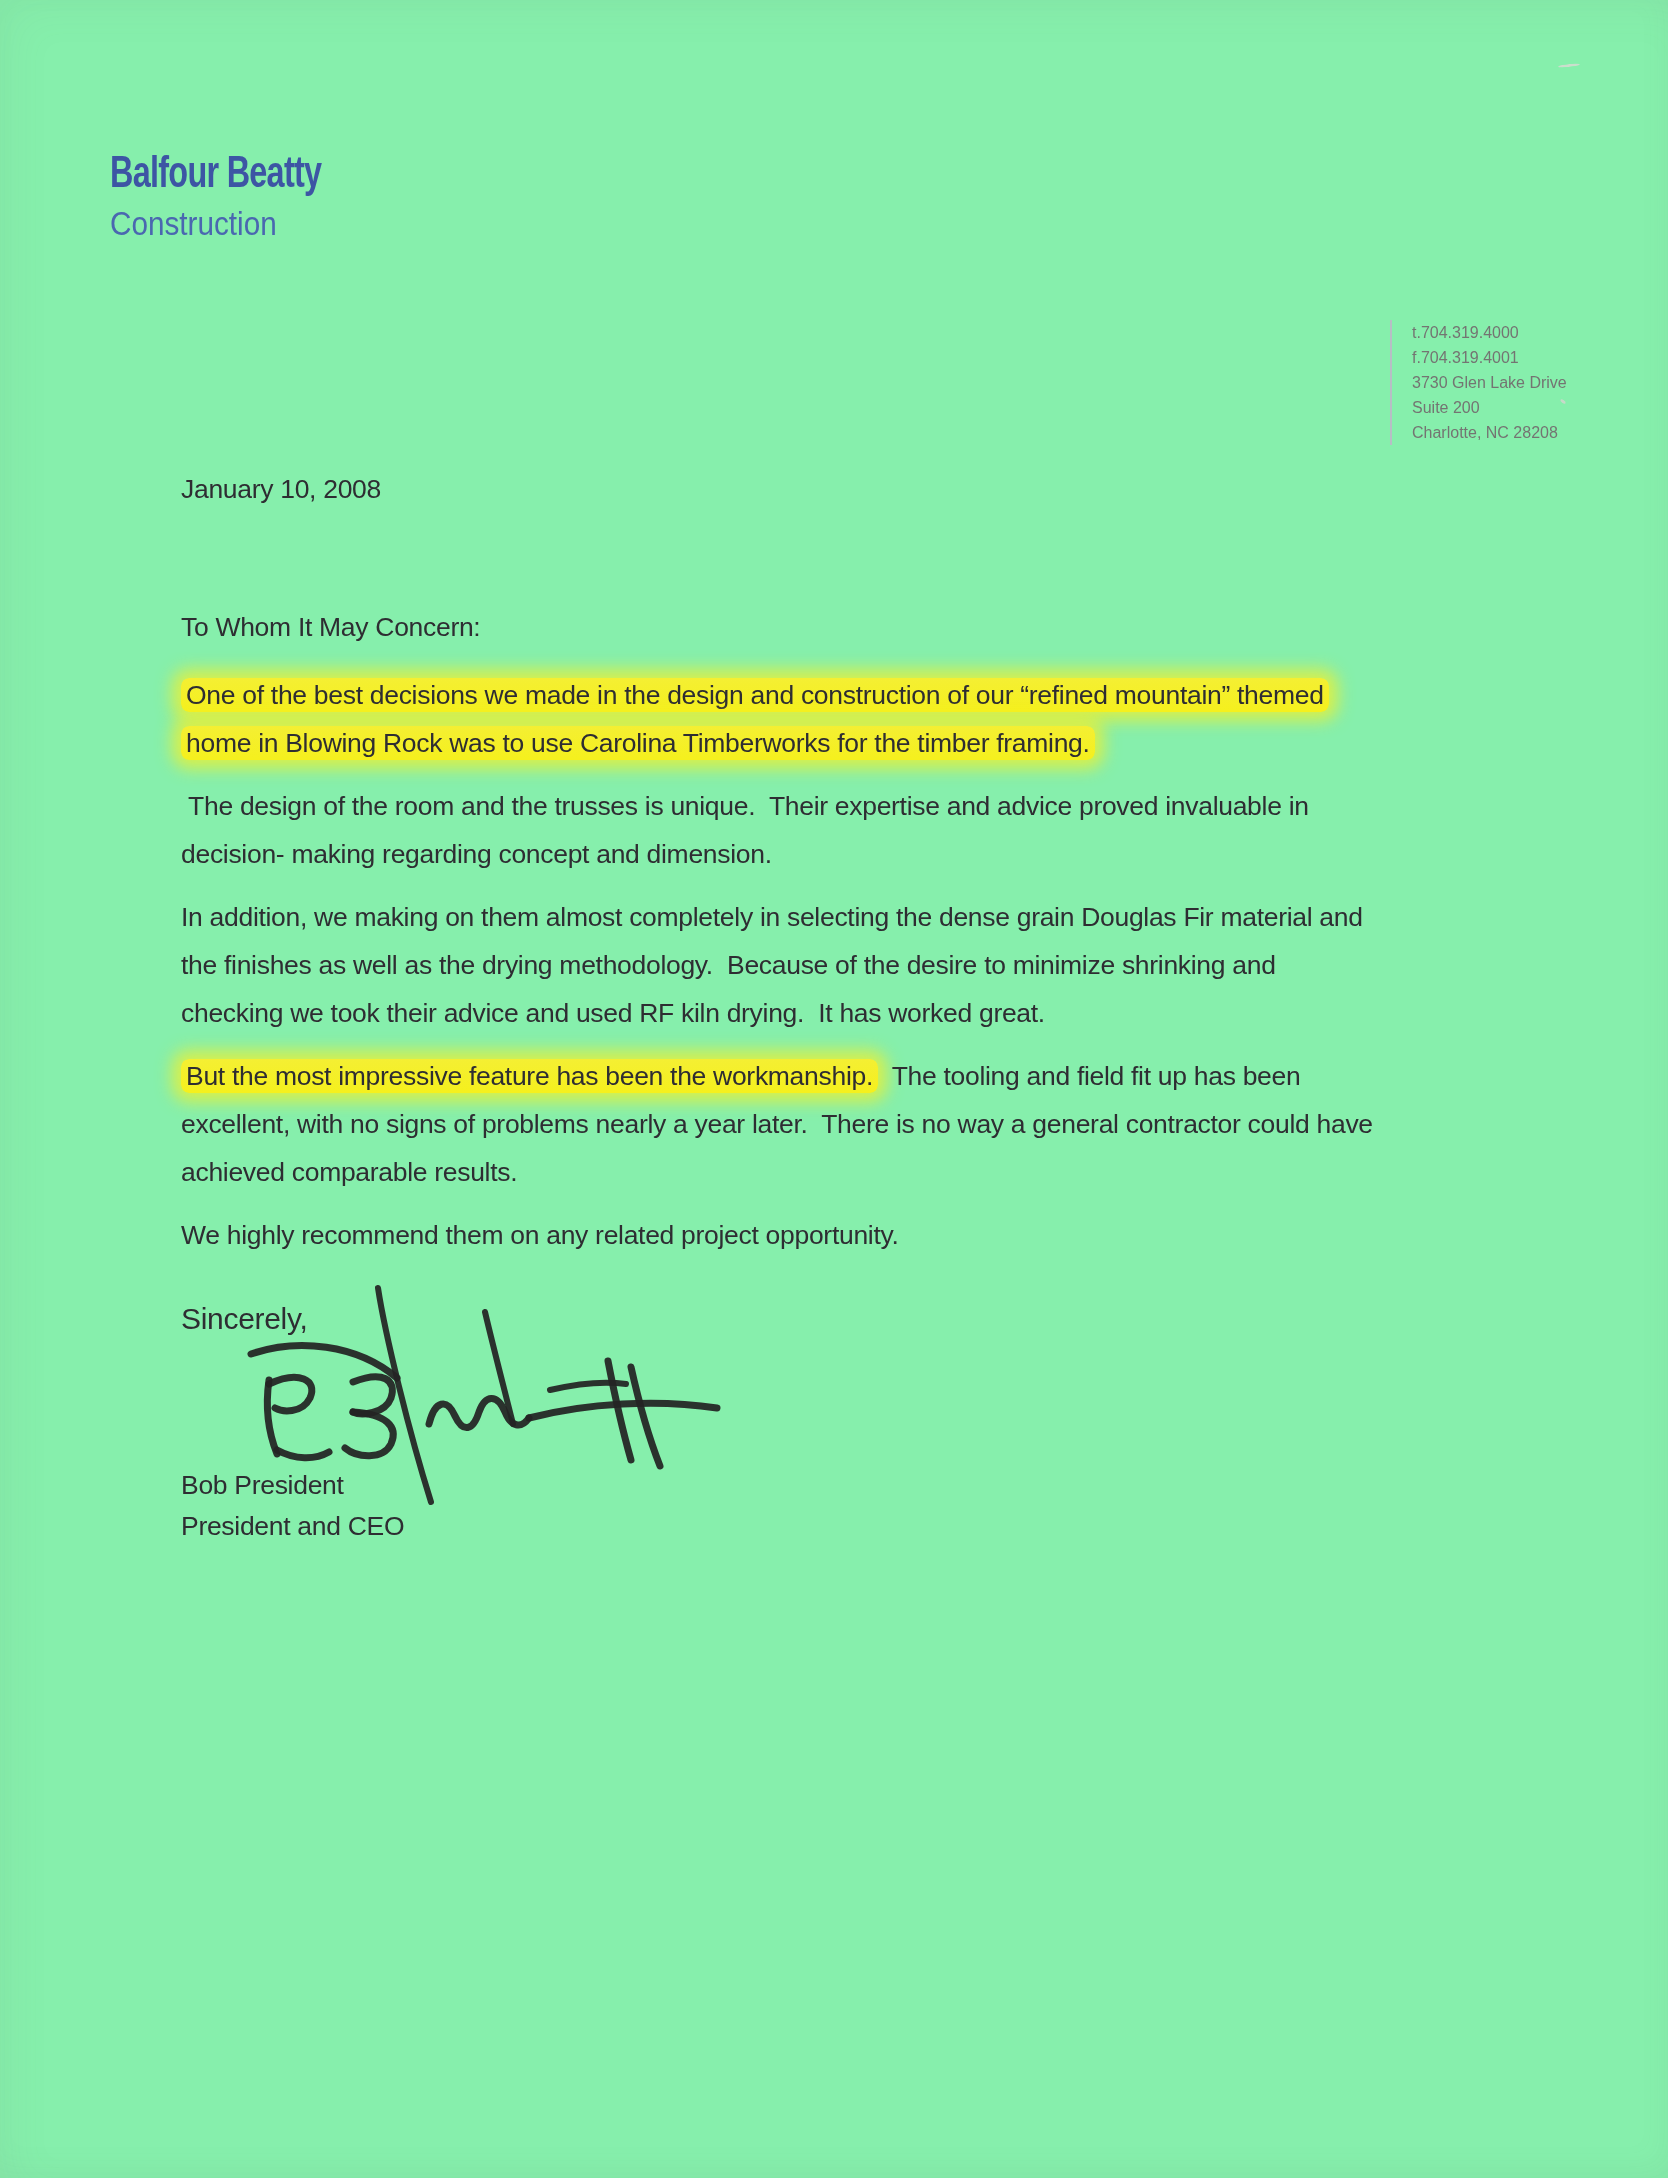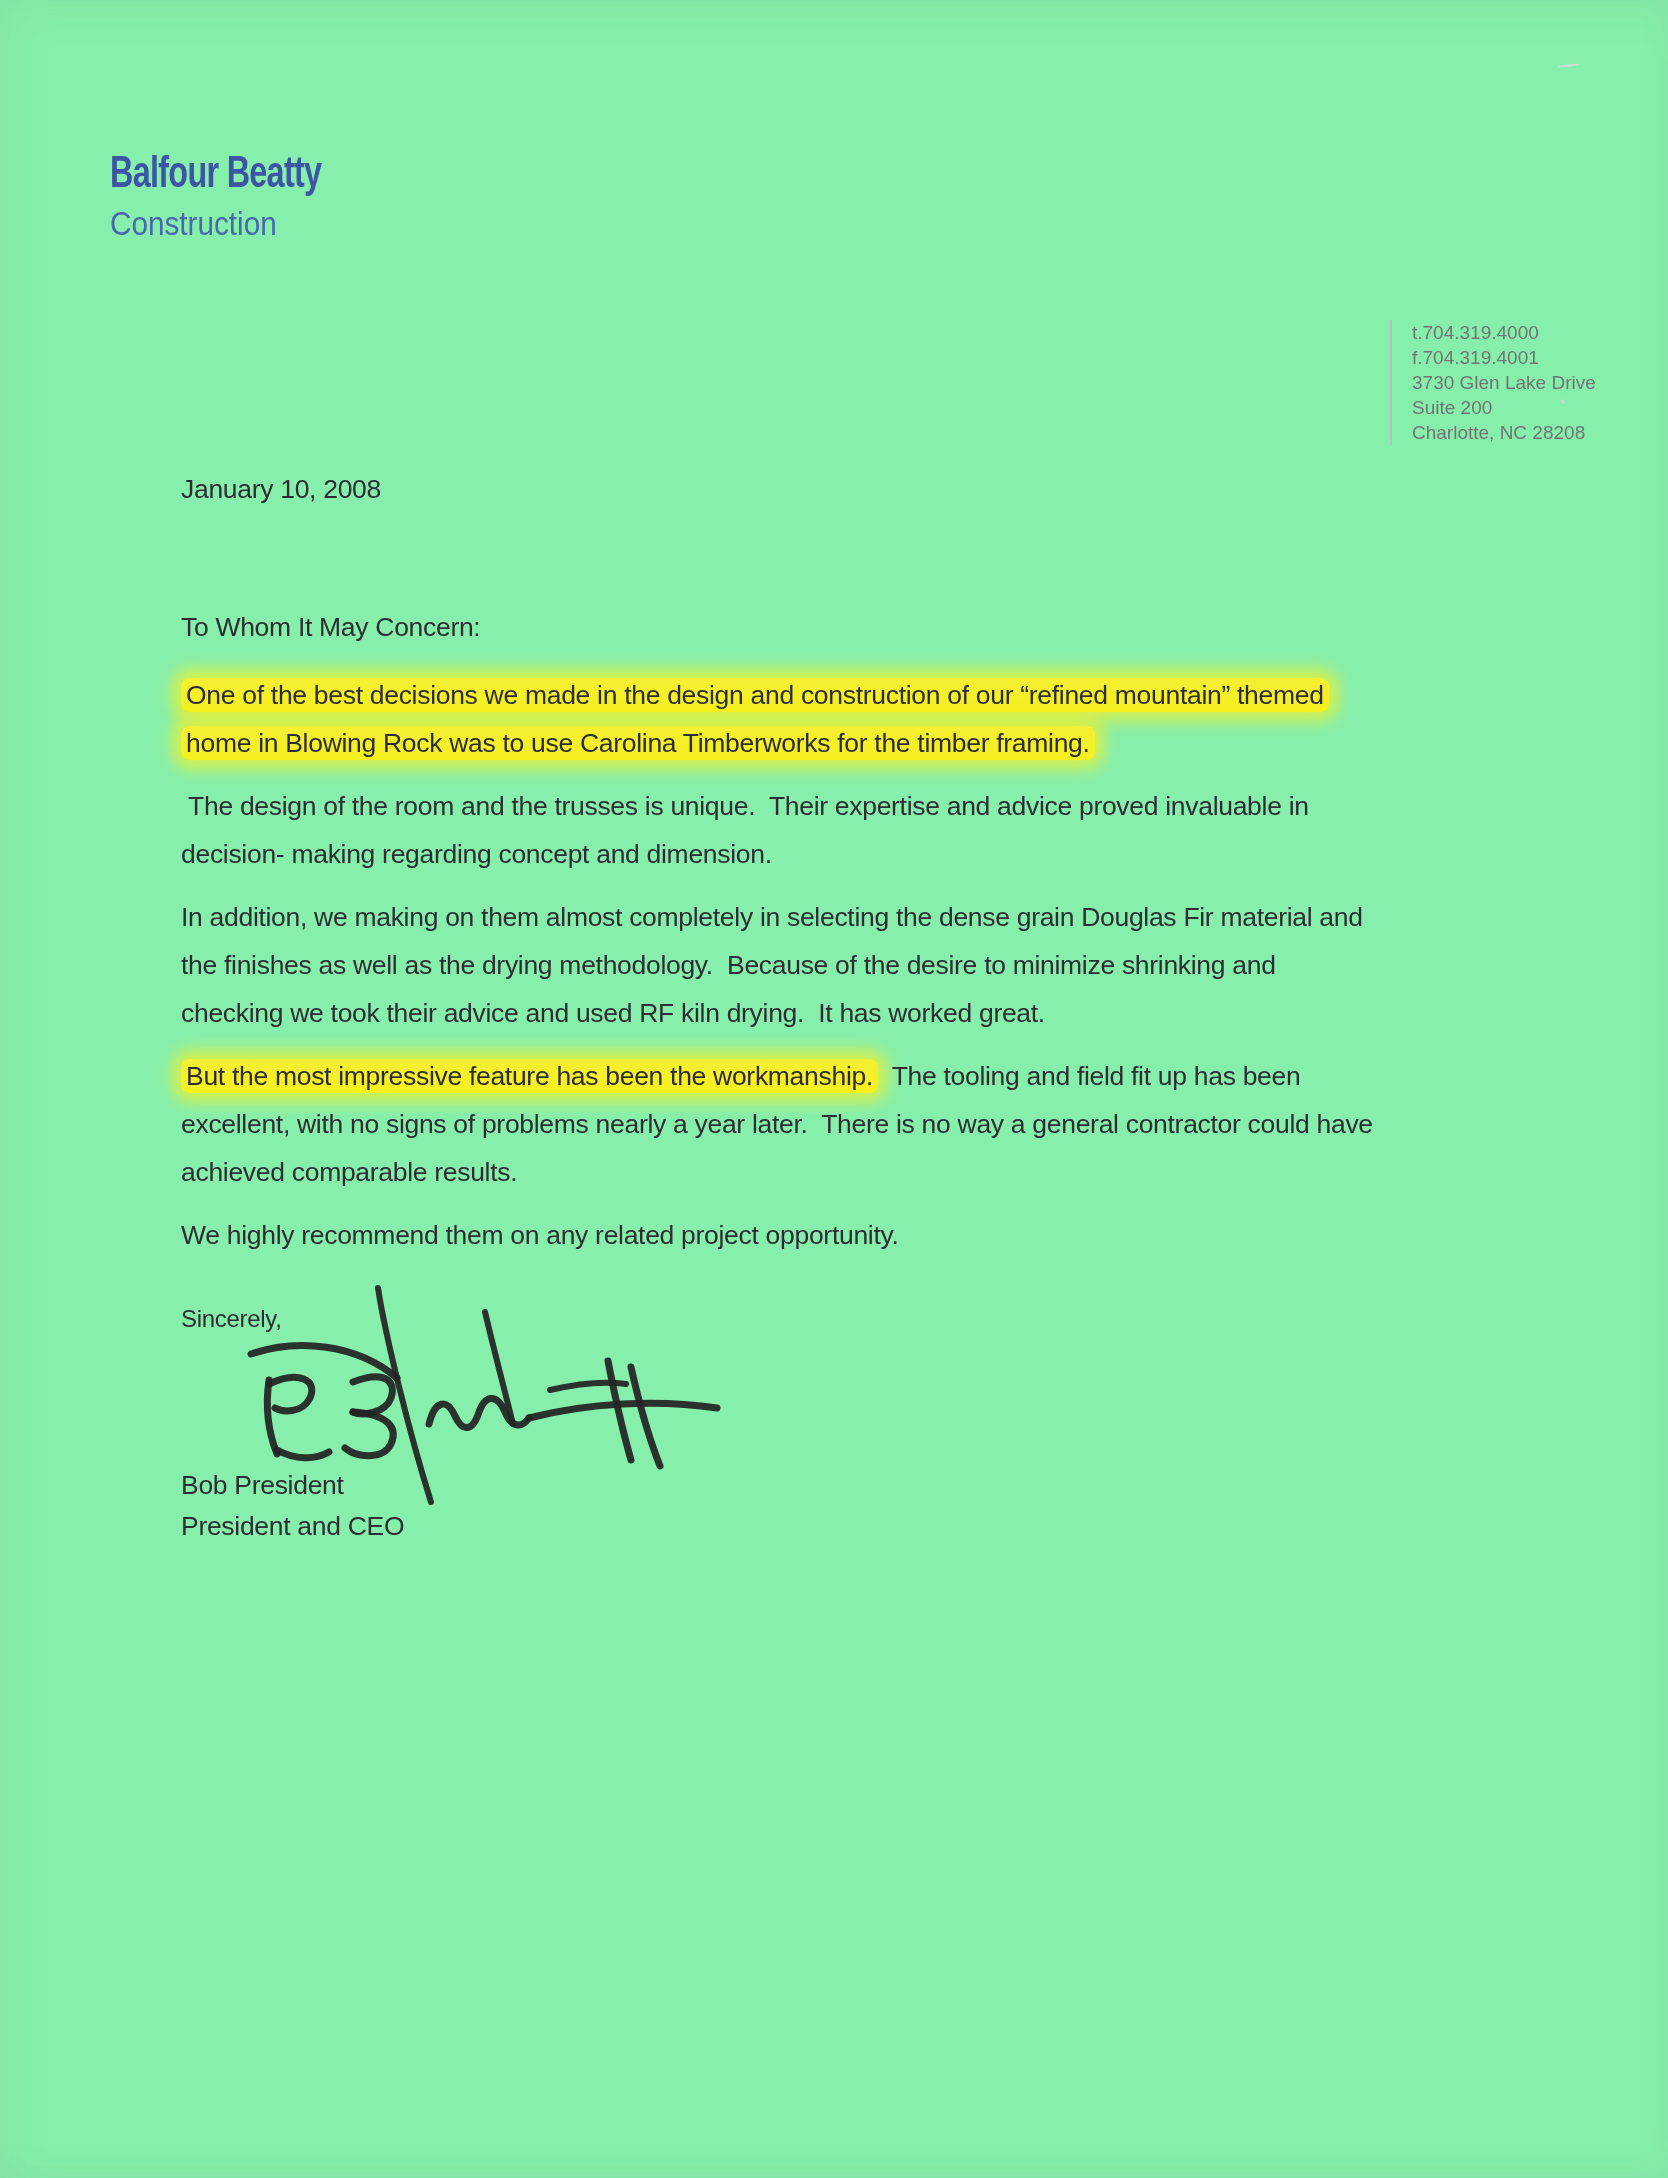--- a/index.html
+++ b/index.html
@@ -25,35 +25,35 @@
     color:#4a67b0;transform:scaleX(0.90);transform-origin:left top;
     margin-top:7px;white-space:nowrap;
   }
   
   .contact{
     position:absolute;left:1390px;top:320px;
     border-left:2px solid #b7bec5;
     padding-left:20px;
   }
   .contact-line{
-    font-size:19px;line-height:25px;color:#747472;white-space:nowrap;
+    font-size:16px;line-height:25px;color:#747472;white-space:nowrap;
   }
   
   .textline{position:absolute;left:181px;line-height:48px;font-size:26.5px;letter-spacing:-0.3px;white-space:nowrap;}
   .paragraphs{position:absolute;left:181px;top:671px;width:1330px;}
   .paragraph{margin:0 0 15px 0;}
   .line{height:48px;line-height:48px;font-size:26.5px;letter-spacing:-0.3px;white-space:nowrap;}
   .seg{position:relative;}
   .hl{
     background:linear-gradient(#f4ef33,#f5f01d);
     box-shadow:0 0 16px 9px rgba(245,240,40,0.72);
     border-radius:8px;
     padding:2px 5px;
   }
-  .closing{position:absolute;left:181px;top:1295px;line-height:48px;font-size:24px;letter-spacing:-0.3px;}
+  .closing{position:absolute;left:181px;top:1295px;line-height:48px;font-size:30px;letter-spacing:-0.3px;}
   .signer{position:absolute;left:181px;top:1465px;line-height:41px;font-size:26.5px;letter-spacing:-0.3px;}
   .signer div{white-space:nowrap;}
   
   .signature{position:absolute;left:225px;top:1262px;width:520px;height:260px;}
   .signature svg{width:100%;height:100%;}
   .sig-stroke{fill:none;stroke:#232323;stroke-linecap:round;stroke-linejoin:round;opacity:0.93;}
   
   .artifact-smudge{
     position:absolute;left:1558px;top:64px;width:22px;height:0;
     border-top:3px solid #dcdbd5;border-radius:50%;

